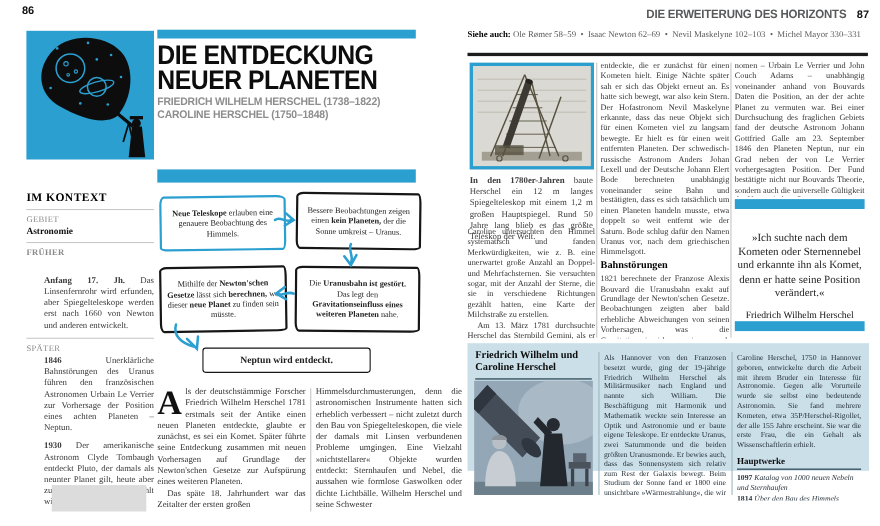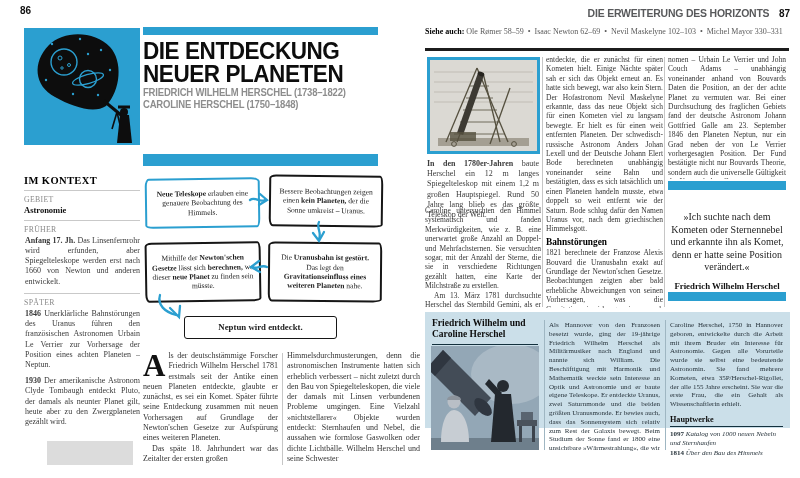--- a/index.html
+++ b/index.html
@@ -21,41 +21,41 @@
      font-size:24.5px;line-height:22.5px;color:#0d0d0d;letter-spacing:-.5px;
      transform:scaleX(.92);transform-origin:0 0;width:109%;}
   .subtitle{font-family:"Liberation Sans",sans-serif;font-weight:bold;font-size:10px;line-height:11.5px;
      color:#8d8d8d;letter-spacing:-.2px;transform:scaleX(.95);transform-origin:0 0;width:106%;}
   
   .ctx{width:116px;font-size:8px;line-height:10.2px;color:#3a3a3a;}
   .ctx h3{margin:0 0 3px 0;font-size:10.5px;letter-spacing:.4px;color:#000;}
   .ctx-rule{border:none;border-top:1px solid #c9c9c9;margin:4px 0;}
   .ctx-label{color:#8a8a8a;font-size:7.8px;letter-spacing:.3px;margin:2px 0 0 0;}
   .ctx-strong{font-weight:bold;font-size:8.5px;margin:0 0 2px 0;color:#111;}
-  .ctx p.item{margin:0 0 6px 1px;text-align:justify;hyphens:auto;}
+  .ctx p.item{margin:0 0 6px 16px;text-align:justify;hyphens:auto;}
   
   .fc-box{position:absolute;font-size:7.5px;line-height:9.4px;text-align:center;color:#222;
      display:flex;align-items:center;justify-content:center;padding:3px 5px;background:#fff;}
   .fc-black{border:2.5px solid #161616;border-radius:7px 3px 9px 4px / 4px 9px 3px 8px;}
   .fc-blue{border:2.5px solid #2b9fd0;border-radius:4px 9px 3px 8px / 8px 4px 9px 3px;}
   .fc-final{border:1.6px solid #161616;border-radius:3px;font-weight:bold;font-size:8.8px;}
   .dropcap{float:left;font-size:31px;line-height:27px;font-weight:bold;color:#111;margin:1px 3px 0 0;}
   
   .sec-header{font-family:"Liberation Sans",sans-serif;font-weight:bold;font-size:11px;color:#58595b;
      letter-spacing:-.2px;transform:scaleX(.95);transform-origin:100% 0;}
   .see-also{font-size:8px;color:#5a5a5a;font-family:Liberation Serif, serif;}
   .see-also b{color:#000;}
   .top-rule{background:#1c1c1c;height:2.5px;}
   .img-frame{border:3px solid #2b9fd0;background:#dbd9d3;}
   .caption{font-size:8px;line-height:10.2px;color:#3c3c3c;text-align:justify;hyphens:auto;}
   h4.subhead{margin:4px 0 1px 0;font-size:9.3px;color:#000;}
   
   .quote-bar{background:#2b9fd0;height:9px;width:118px;}
   .quote-text{font-size:10px;line-height:12.5px;text-align:center;color:#1e1e1e;}
-  .quote-attr{font-size:8.8px;font-weight:bold;text-align:center;color:#111;margin-top:7px;}
+  .quote-attr{font-size:8.8px;font-weight:normal;text-align:center;color:#111;margin-top:7px;}
   
   .bio{background:#cbdfe9;}
   .bio-title{font-size:9.5px;line-height:11px;font-weight:bold;color:#0d0d0d;}
   .bio-rule{border:none;border-top:1.6px solid #13303d;margin:3px 0 0 0;}
   .bio-text{font-size:7px;line-height:8.8px;text-align:justify;color:#27333b;hyphens:auto;overflow:hidden;}
   .works-head{font-size:8.2px;font-weight:bold;color:#0d0d0d;border-bottom:1.6px solid #13303d;
      padding-bottom:2px;margin:6px 0 3px 0;}
   .work-item{margin:0 0 1px 0;font-size:7px;line-height:8.8px;color:#27333b;}
   .work-item i{font-style:italic;}
   .shadow-block{background:#dcdcdc;}
@@ -96,21 +96,21 @@
         <path d="M96,87 L105,87 L108,115 L93,115 Z" fill="#0d0d0d"></path>
       </svg>
     </div>
 
     <div class="abs ctx" style="left:24px;top:176px;">
       <h3>IM KONTEXT</h3>
       <hr class="ctx-rule">
       <p class="ctx-label">GEBIET</p>
       <p class="ctx-strong">Astronomie</p>
       <hr class="ctx-rule">
-      <p class="ctx-label" style="margin-bottom:1px;">FRÜHER</p>
+      <p class="ctx-label" style="margin-bottom:15px;font-weight:bold;">FRÜHER</p>
       <p class="item"><b>Anfang 17. Jh.</b> Das Linsenfernrohr wird erfunden, aber Spiegelteleskope werden erst nach 1660 von Newton und anderen entwickelt.</p>
       <hr class="ctx-rule">
       <p class="ctx-label" style="margin-bottom:1px;">SPÄTER</p>
       <p class="item"><b>1846</b> Unerklärliche Bahnstörungen des Uranus führen den französischen Astronomen Urbain Le Verrier zur Vorhersage der Position eines achten Planeten – Neptun.</p>
       <p class="item"><b>1930</b> Der amerikanische Astronom Clyde Tombaugh entdeckt Pluto, der damals als neunter Planet gilt, heute aber zu den Zwergplaneten gezählt wird.</p>
     </div>
 
     <div class="abs shadow-block" style="left:47px;top:441px;width:86px;height:24px;"></div>
 
     <div class="abs" style="left:143px;top:27px;width:277px;">

